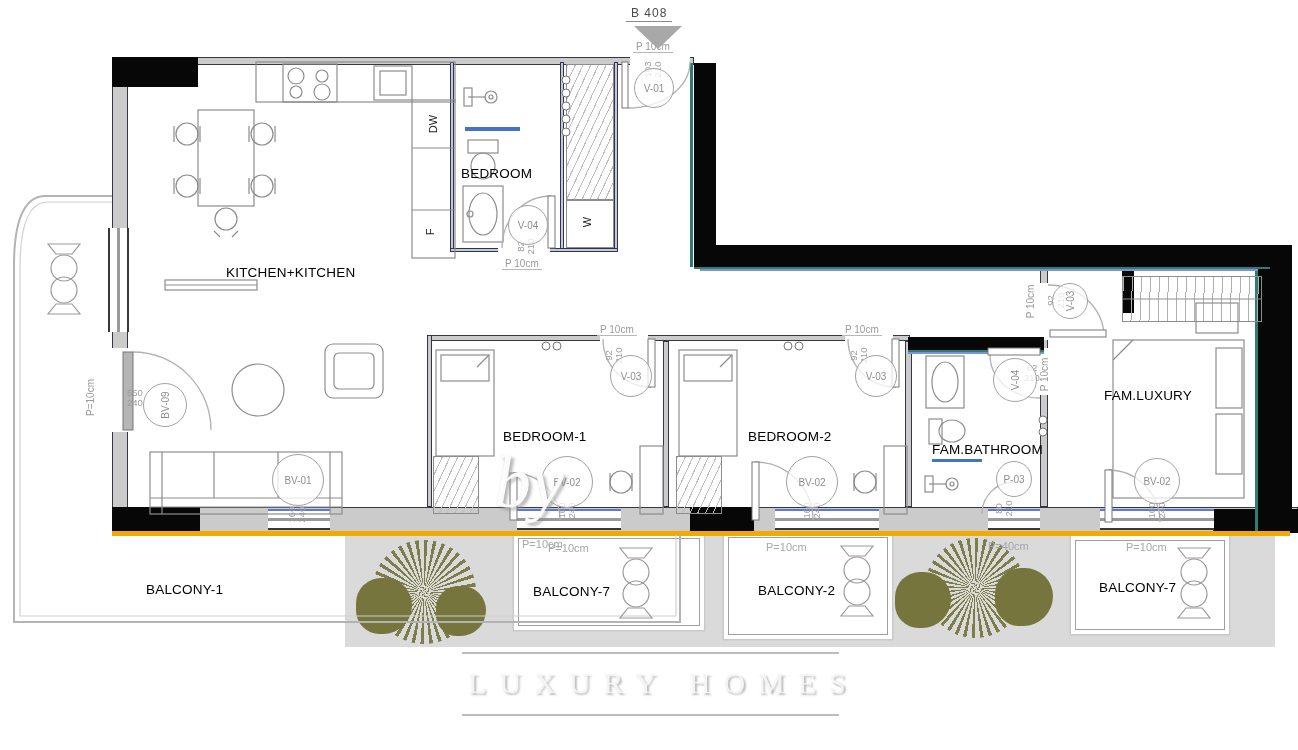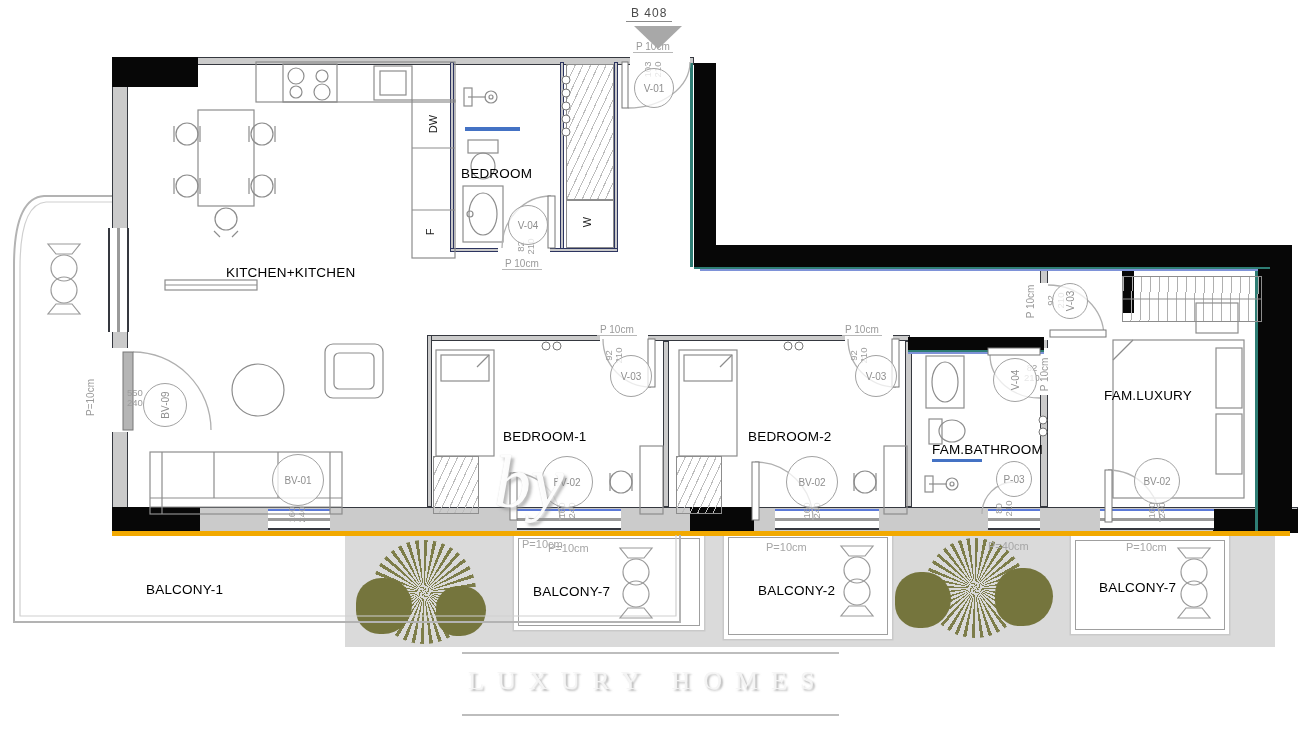--- a/index.html
+++ b/index.html
@@ -43,21 +43,21 @@
   .orange{position:absolute;background:#F2A900;z-index:7;}
   .marker-label{position:absolute;font-size:12px;color:#4a4a4a;letter-spacing:1px;
         border-bottom:1.4px solid #8a8a8a;padding:0 5px 1px;z-index:12;}
   .tri{position:absolute;width:0;height:0;border-left:24px solid transparent;
         border-right:24px solid transparent;border-top:23px solid #a8a8a8;z-index:12;}
   .wm{font-family:"Liberation Serif",serif;position:absolute;z-index:20;color:rgba(255,255,255,.95);
       text-shadow:3px 3px 3px rgba(140,140,140,.6),0 0 1px rgba(170,170,170,.5);white-space:nowrap;}
   .wm-by{font-style:italic;font-size:74px;}
   .wm-brand{font-size:112px;letter-spacing:2px;}
   .wm-line{position:absolute;height:2px;background:#bdbdbd;box-shadow:1px 1px 0 #fff;z-index:20;}
-  .wm-tag{font-size:26px;letter-spacing:13px;color:rgba(245,245,245,.97);
+  .wm-tag{font-size:30px;letter-spacing:13px;color:rgba(245,245,245,.97);
       text-shadow:2px 2px 2px rgba(150,150,150,.65);}
   svg.lines{position:absolute;left:0;top:0;z-index:8;}
 </style>
 </head>
 <body>
 
 <div id="plan">
 
   <div class="patio" style="left:345px;top:535px;width:930px;height:112px"></div>
   <div class="balc" style="left:518px;top:538px;width:182px;height:88px"></div>

